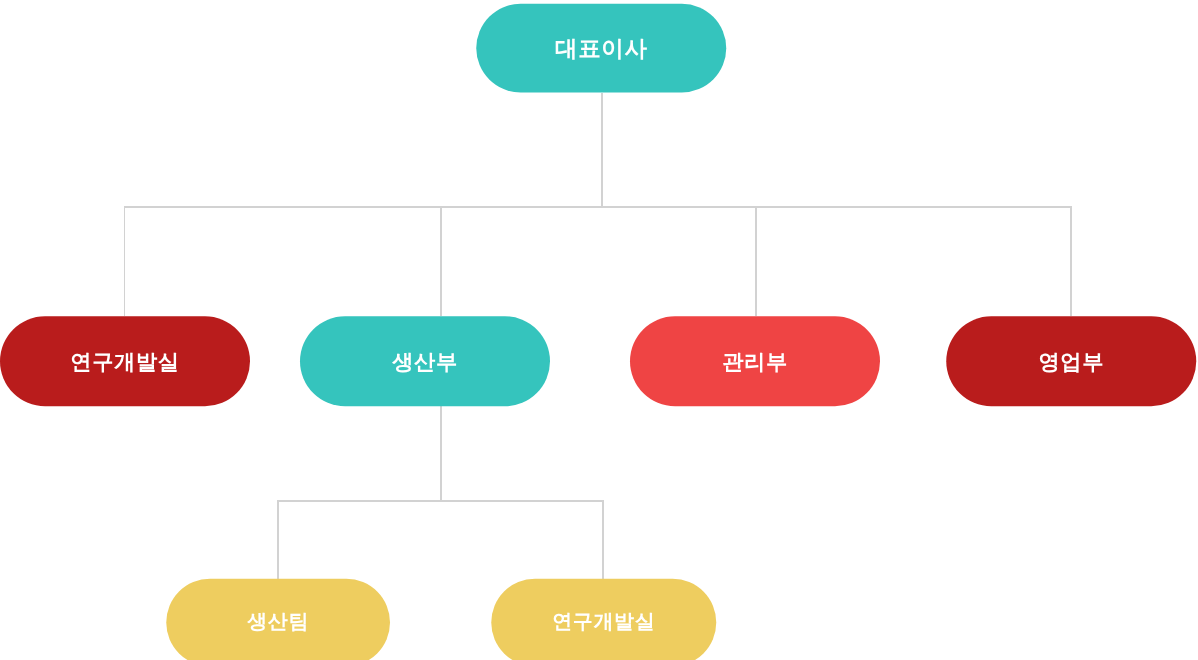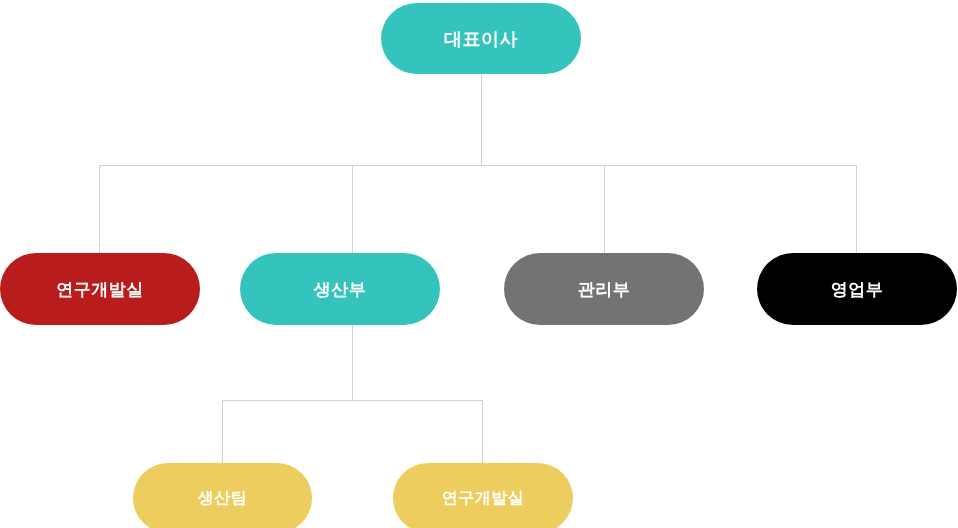--- a/index.html
+++ b/index.html
@@ -102,25 +102,25 @@
   </div>
 
   <div class="node node-div node-div-1" style="background:#b91c1c;">
     <span class="node-label">연구개발실</span>
   </div>
 
   <div class="node node-div node-div-2" style="background:#35c4bd;">
     <span class="node-label">생산부</span>
   </div>
 
-  <div class="node node-div node-div-3" style="background:#737373;">
+  <div class="node node-div node-div-3" style="background:#ef4444;">
     <span class="node-label">관리부</span>
   </div>
 
-  <div class="node node-div node-div-4" style="background:#000000;text-align:center;">
+  <div class="node node-div node-div-4" style="background:#b91c1c;text-align:center;">
     <span class="node-label">영업부</span>
   </div>
 
   <div class="node node-team node-team-1" style="background:#eecd5f;">
     <span class="node-label">생산팀</span>
   </div>
 
   <div class="node node-team node-team-2" style="background:#eecd5f;">
     <span class="node-label">연구개발실</span>
   </div>

